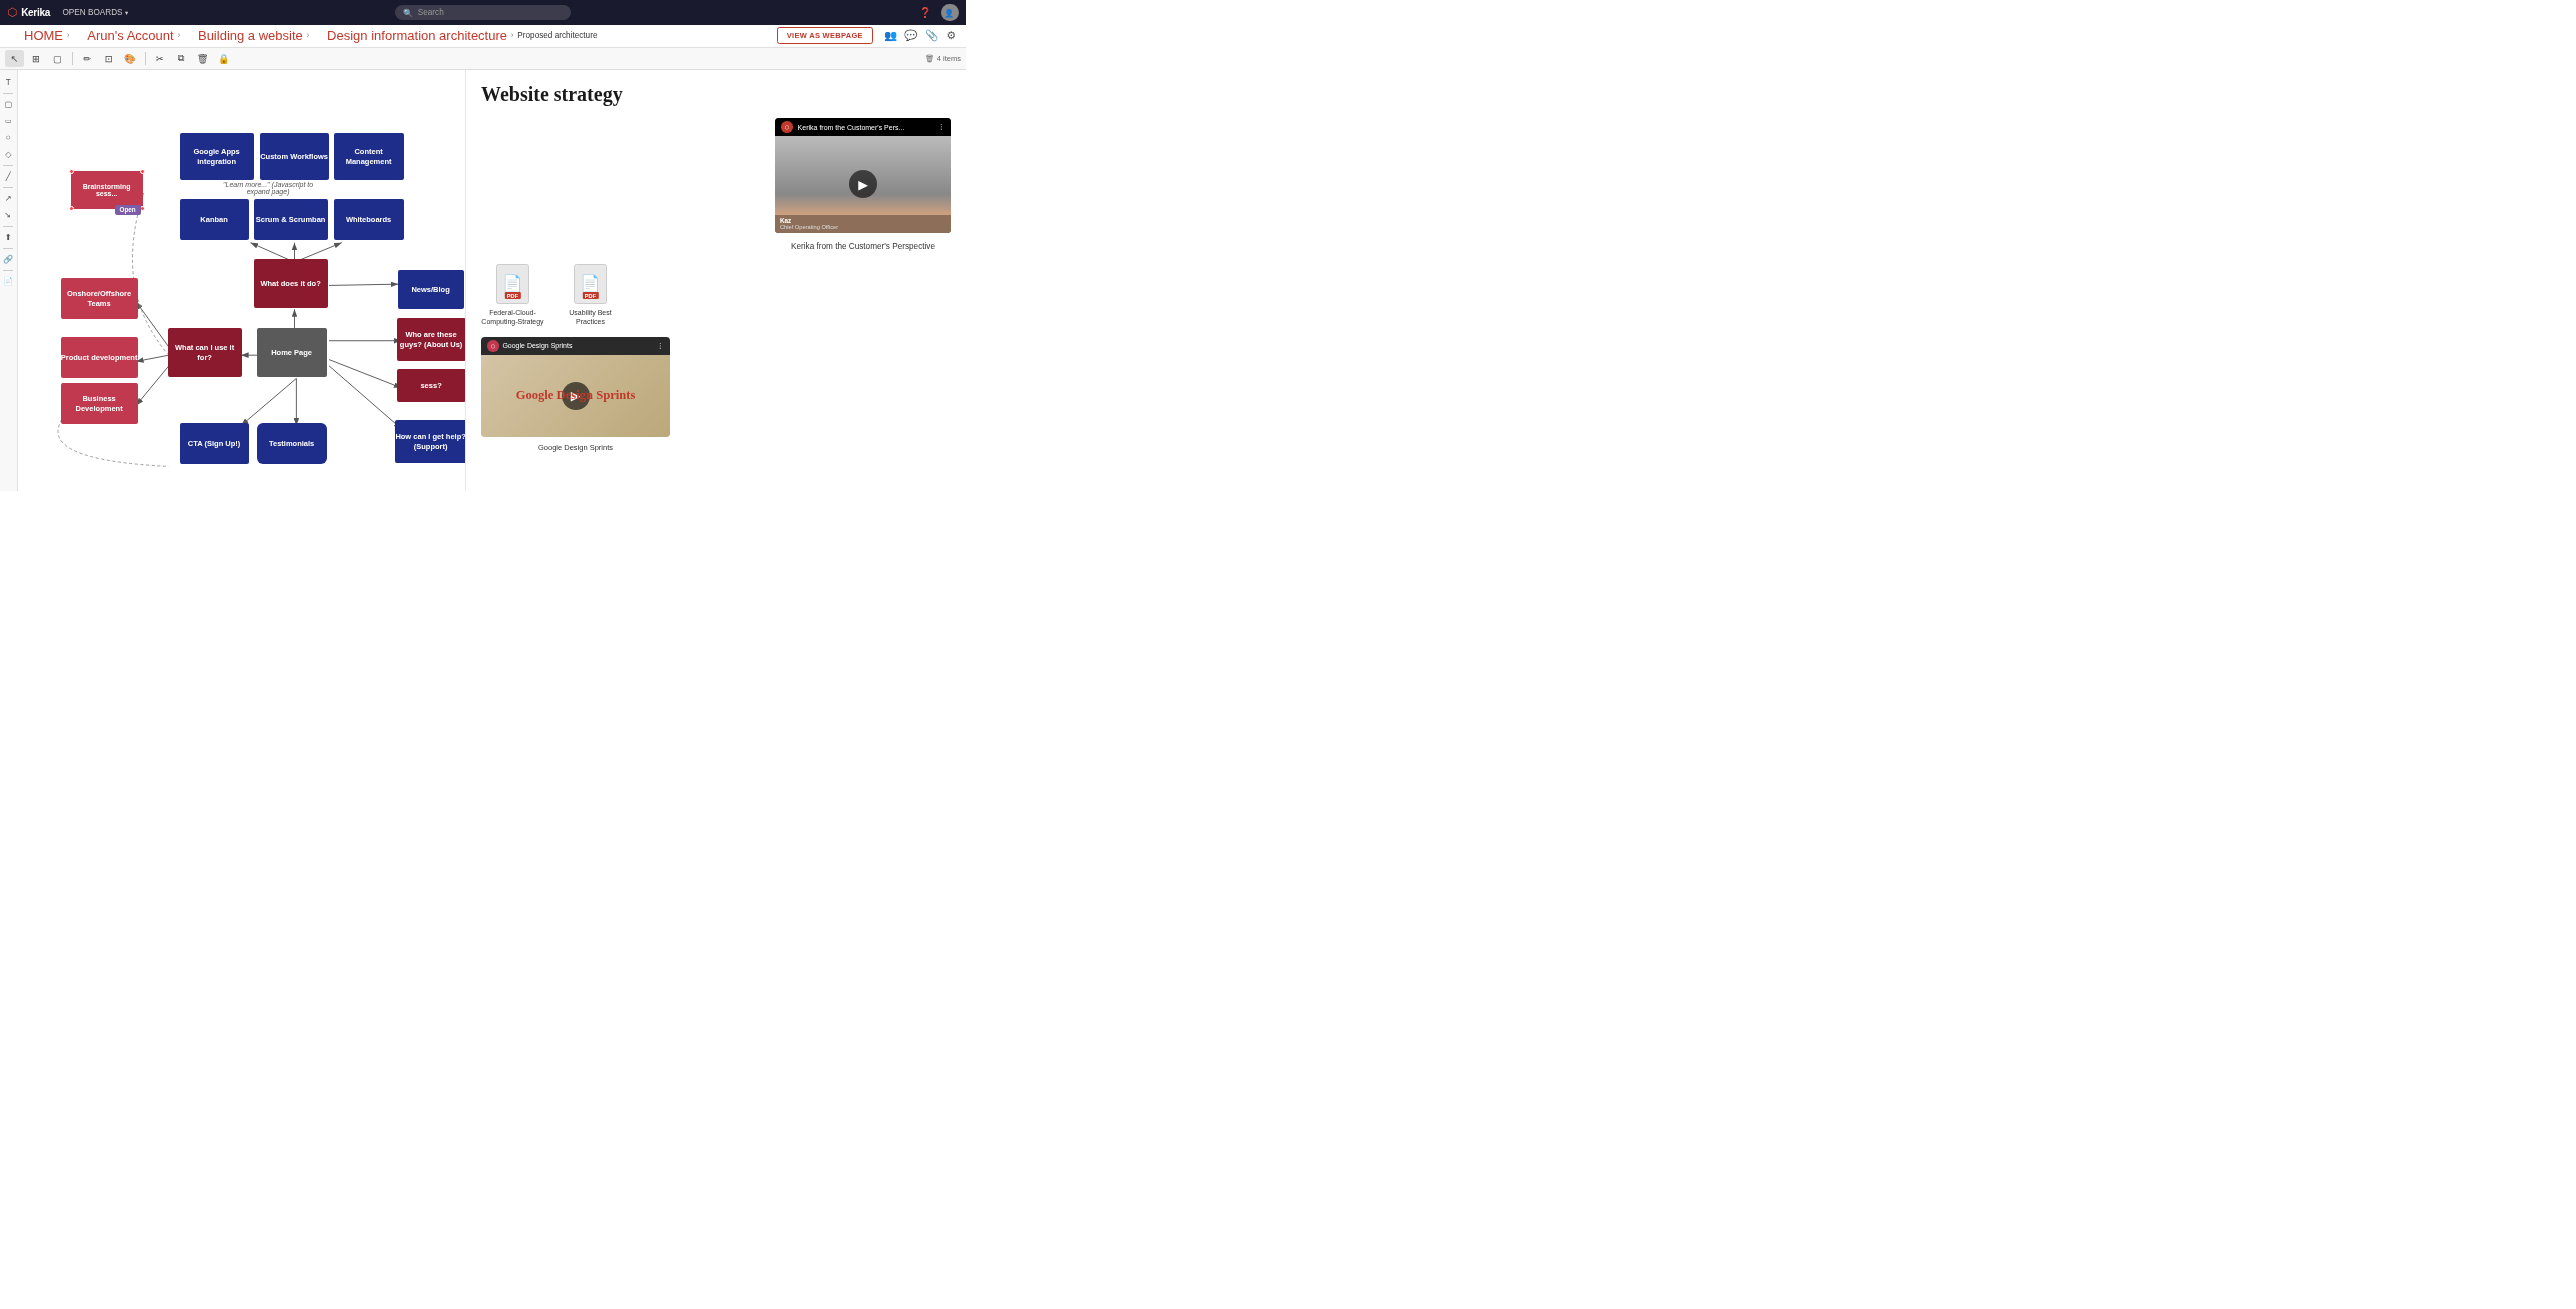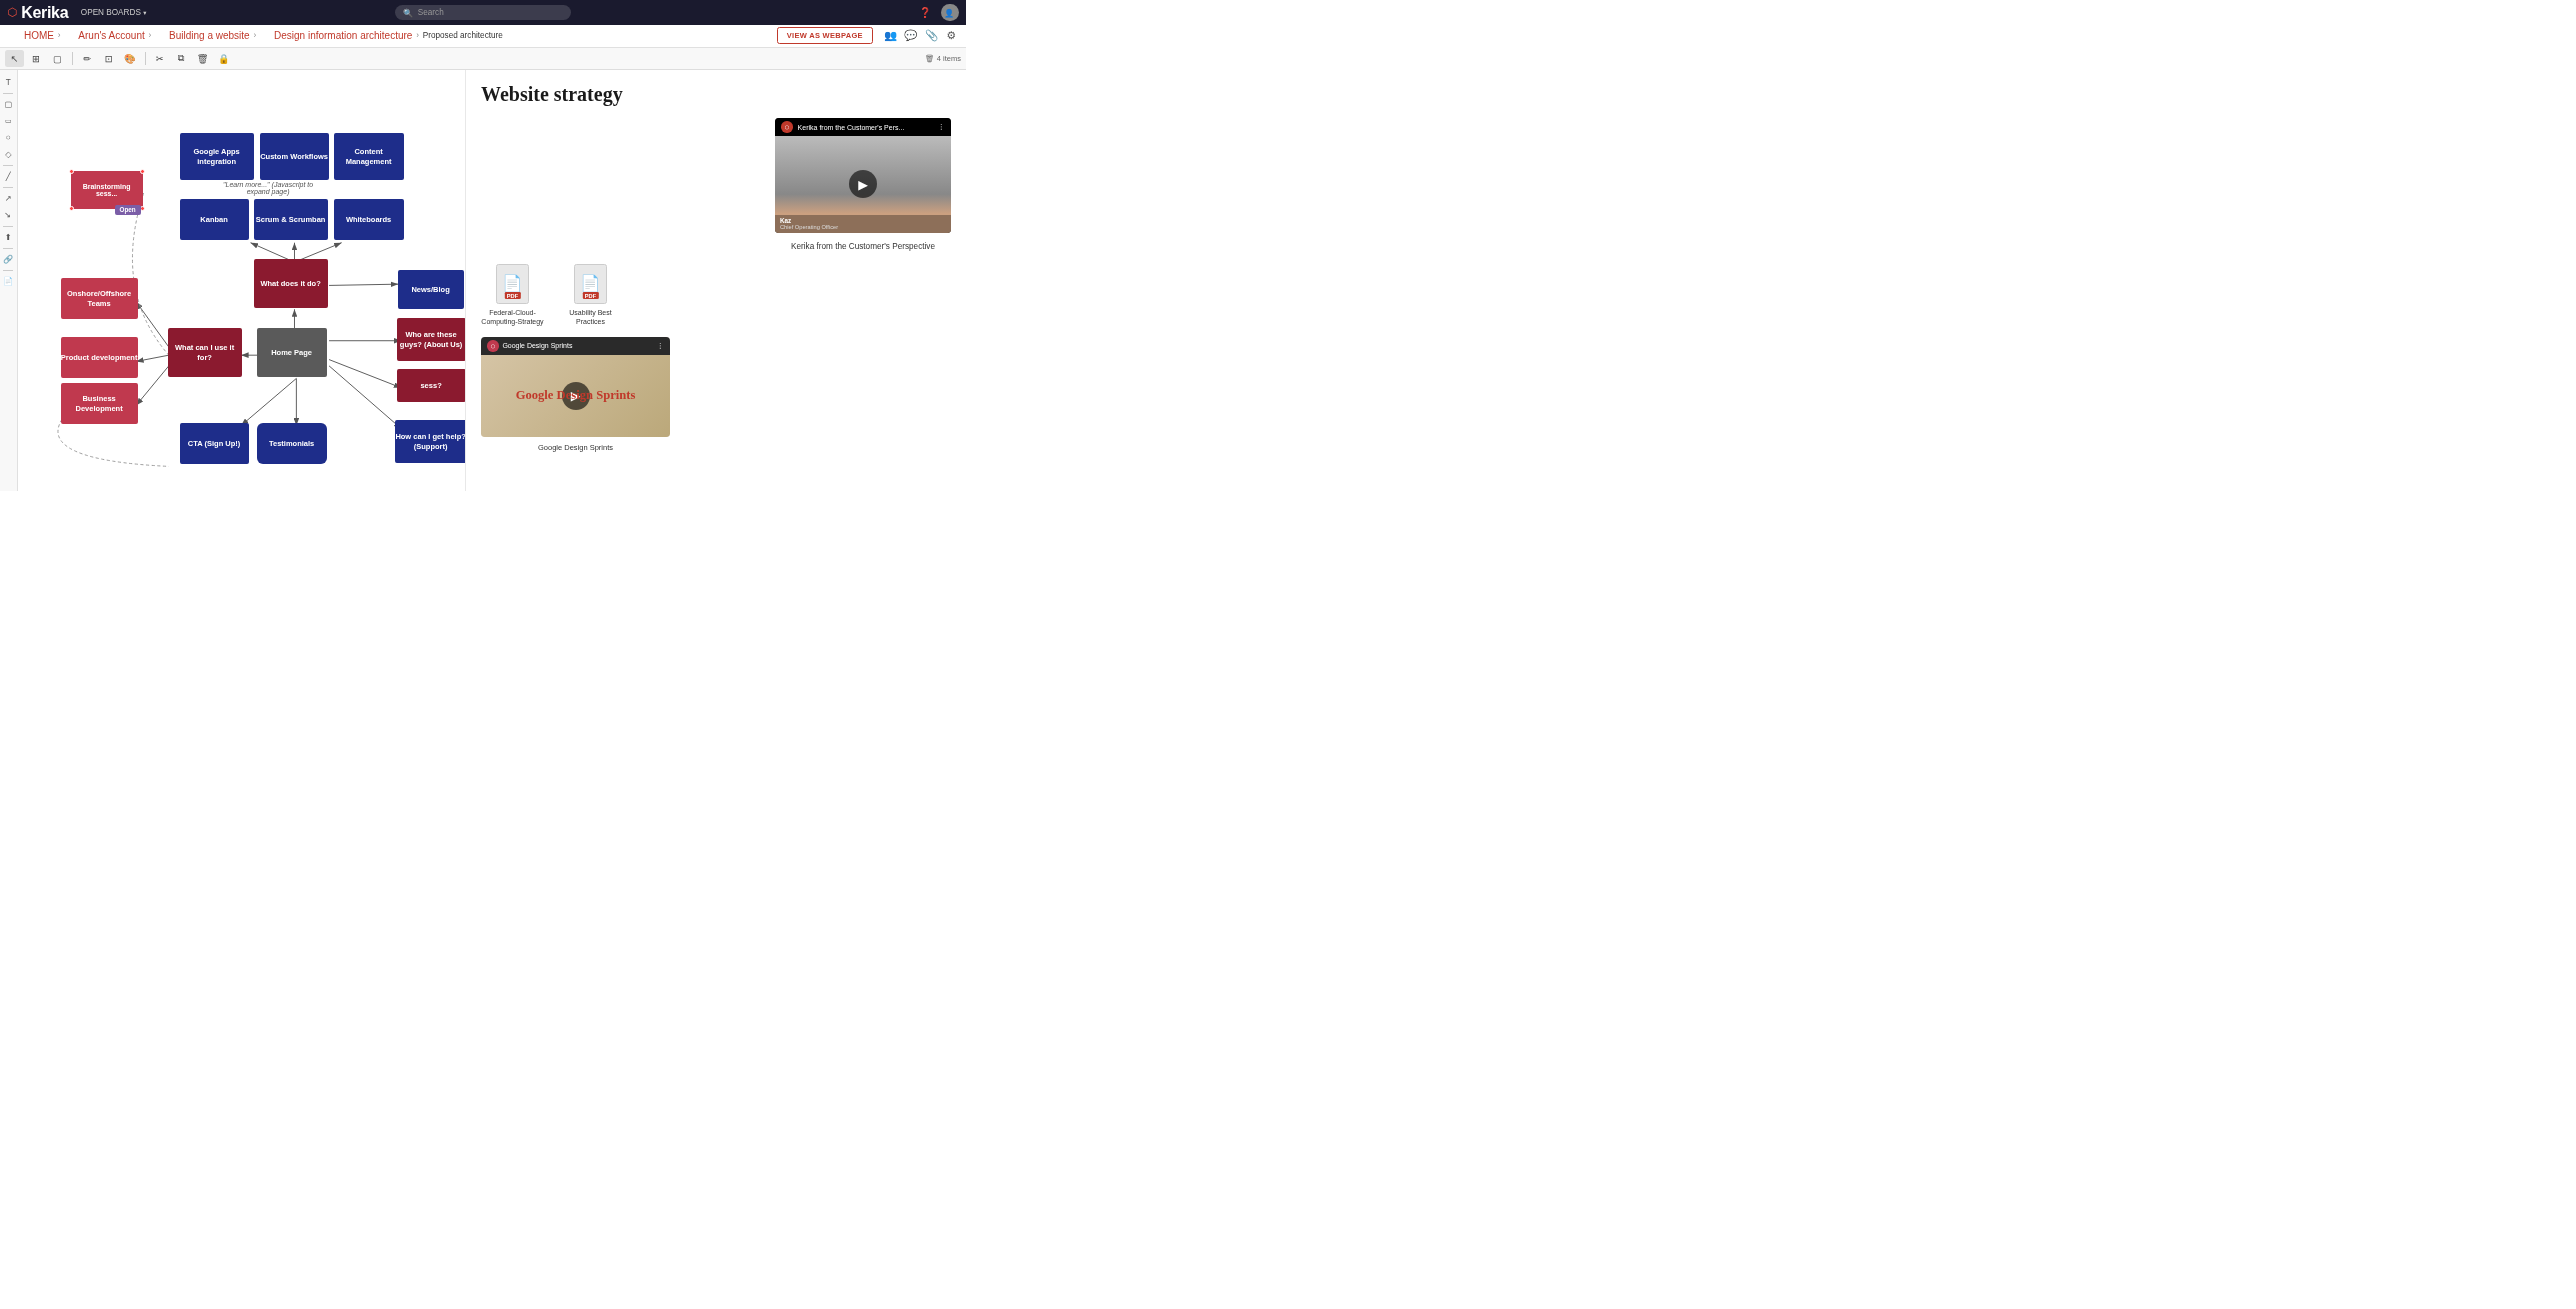--- a/index.html
+++ b/index.html
@@ -10,21 +10,21 @@
       background: #1a1a2e;
       height: 25px;
       display: flex;
       align-items: center;
       padding: 0 7.5px;
       gap: 7.5px;
       position: relative;
     }
     #logo-area { display: flex; align-items: center; gap: 3.8px; }
     #logo-icon { color: #e74c3c; font-size: 11.3px; }
-    #logo-text { color: #fff; font-weight: 700; font-size: 16px; letter-spacing: -0.3px; }
+    #logo-text { color: #fff; font-weight: 700; font-size: 10px; letter-spacing: -0.3px; }
     #open-boards-btn {
       color: #ccc;
       font-size: 8.2px;
       display: flex;
       align-items: center;
       gap: 2.5px;
       cursor: pointer;
       padding: 2.5px 5px;
       border-radius: 2.5px;
     }
@@ -55,21 +55,21 @@
     
     #breadcrumb-bar {
       height: 22.6px;
       display: flex;
       align-items: center;
       padding: 0 10px;
       border-bottom: 0.6px solid #e0e0e0;
       background: #fff;
       gap: 3.8px;
     }
-    .bc-item { font-size: 10px; color: #c0392b; cursor: pointer; padding-left: 14px; }
+    .bc-item { font-size: 13px; color: #c0392b; cursor: pointer; padding-left: 14px; }
     .bc-sep { color: #888; font-size: 8.2px; }
     .bc-current { color: #333; font-size: 8.2px; font-weight: 500; }
     #view-as-webpage-btn {
       margin-left: auto;
       border: 0.6px solid #c0392b;
       color: #c0392b;
       background: #fff;
       padding: 3.1px 8.8px;
       border-radius: 2.5px;
       font-size: 7.5px;

